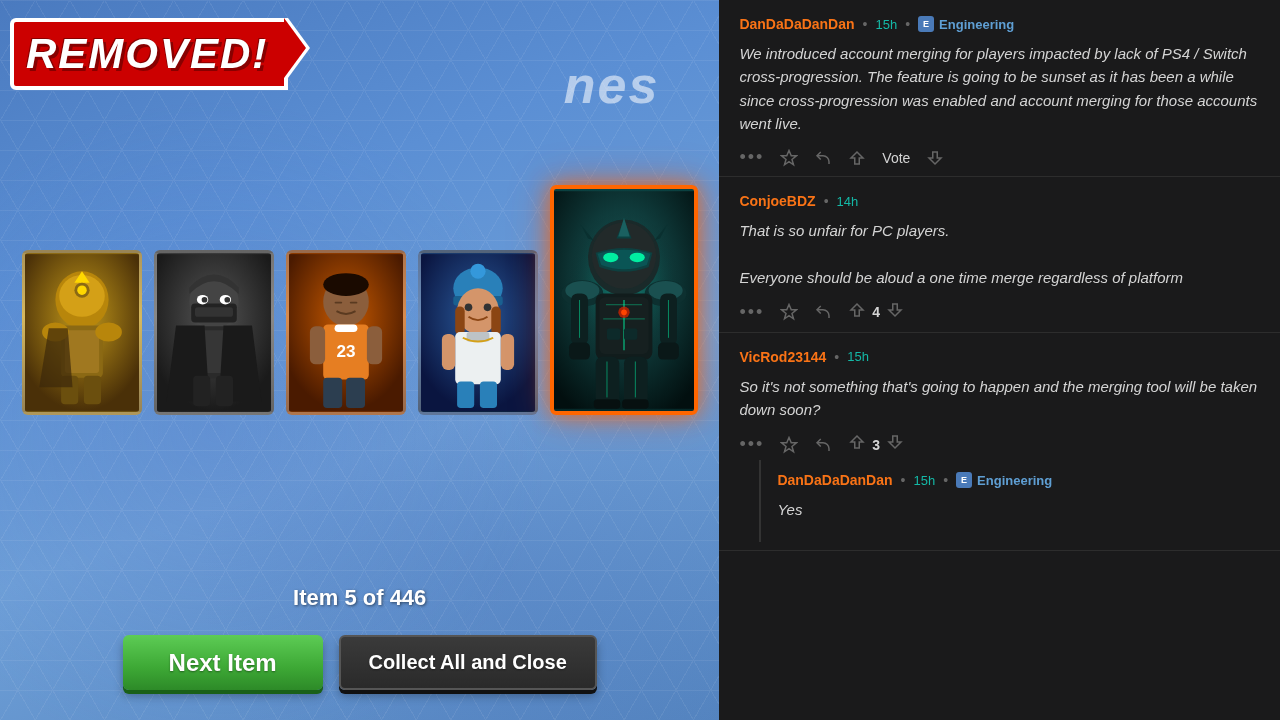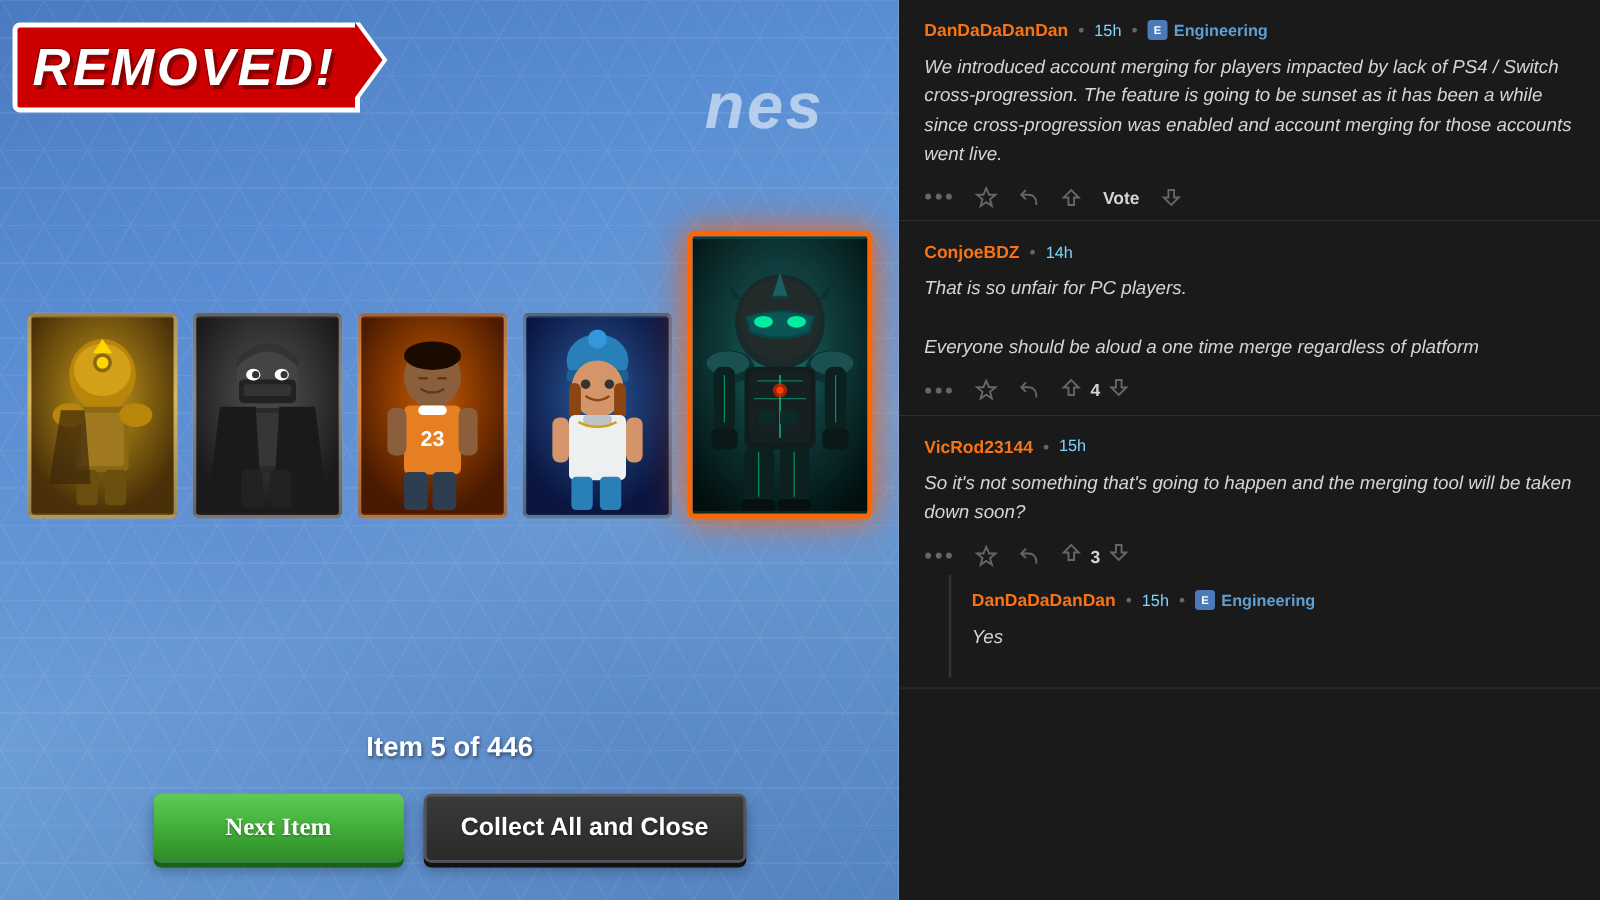--- a/index.html
+++ b/index.html
@@ -168,28 +168,27 @@
     .buttons-row {
       display: flex;
       gap: 16px;
     }
 
     .btn-next {
       background: linear-gradient(180deg, #5dcc55 0%, #3da835 60%, #2d8a28 100%);
       border: none;
       border-radius: 6px;
       color: white;
-      font-size: 20px;
+      font-size: 24px;
       font-weight: 700;
       padding: 4px 36px;
       cursor: pointer;
       min-width: 200px;
       text-shadow: 0 1px 2px rgba(0,0,0,0.4);
       box-shadow: 0 4px 0 #1a6018, 0 6px 10px rgba(0,0,0,0.3);
-      font-family: Liberation Serif, serif;
     }
 
     .btn-collect {
       background: linear-gradient(180deg, #3a3a3a 0%, #2a2a2a 100%);
       border: 2px solid #555;
       border-radius: 6px;
       color: white;
       font-size: 20px;
       font-weight: 700;
       padding: 14px 28px;
@@ -225,21 +224,21 @@
       font-size: 14px;
       font-weight: 600;
     }
 
     .dot-sep {
       color: #666;
       font-size: 14px;
     }
 
     .time-ago {
-      color: #7dd3fc;
+      color: #14b8a6;
       font-size: 13px;
     }
 
     .role-badge {
       display: flex;
       align-items: center;
       gap: 5px;
       color: #5f9fd4;
       font-size: 13px;
       font-weight: 600;
@@ -302,21 +301,21 @@
 
     .vote-count {
       color: #d4d4d4;
       font-weight: 600;
       font-size: 14px;
     }
 
     .vote-label {
       color: #d4d4d4;
       font-size: 14px;
-      font-weight: 700;
+      font-weight: 400;
     }
 
     
     .comment-nested {
       margin-left: 20px;
       border-left: 2px solid #333;
       padding-left: 16px;
       margin-top: 4px;
       padding-top: 12px;
       padding-bottom: 8px;

